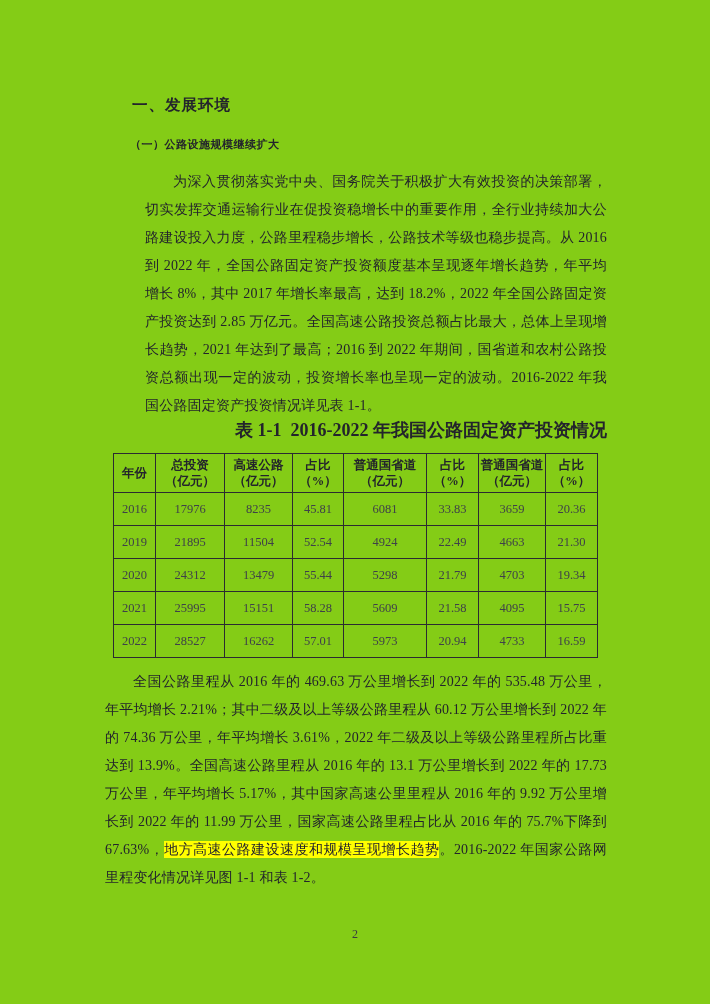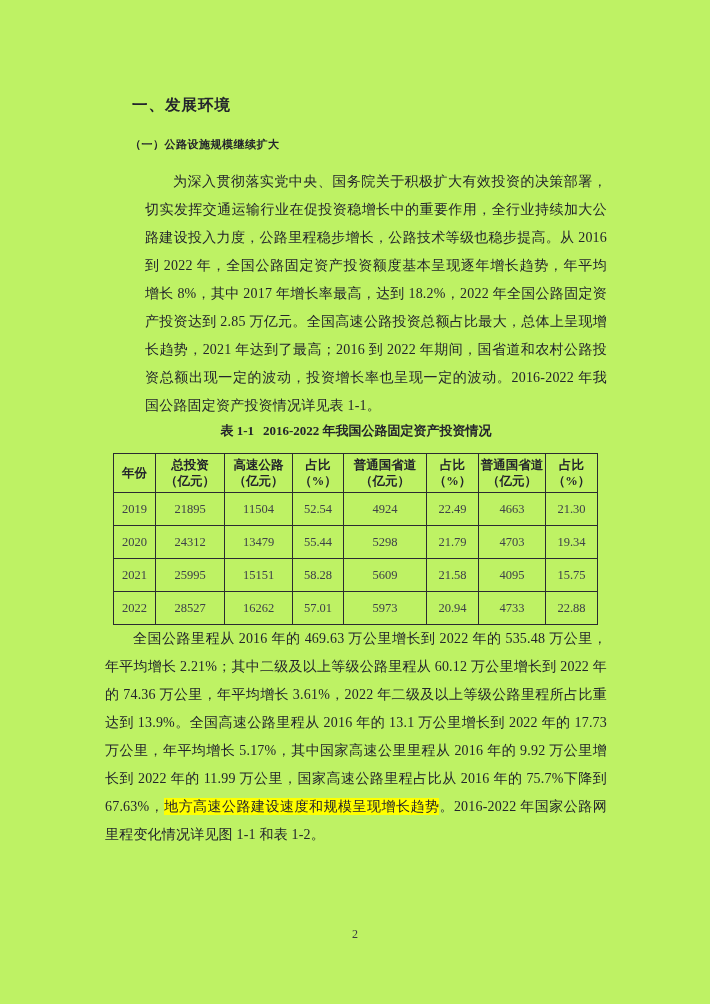--- a/index.html
+++ b/index.html
@@ -1,20 +1,20 @@
 <!DOCTYPE html>
 <html><head>
 <meta charset="utf-8">
 <style>
   * { margin:0; padding:0; box-sizing:border-box; }
   html,body { background:#ffffff; }
   .page {
     position:relative;
     width:710px; height:1004px;
-    background:#bef264;
+    background:#84cc16;
     font-family:"Liberation Serif", serif;
     color:#23242c;
     padding:96px 103px 0 105px;
     overflow:hidden;
   }
   .heading1 {
     font-size:15.5px; font-weight:bold;
     margin-left:27px; line-height:18px;
     letter-spacing:1px;
   }
@@ -22,26 +22,26 @@
     font-size:11px; font-weight:bold;
     margin:21px 0 0 25px; line-height:19px;
     letter-spacing:0.5px;
   }
   .para {
     font-size:14px; line-height:28px;
     text-align:justify; text-indent:2em;
     letter-spacing:0.2px;
   }
   .para-1 { margin-top:14px;margin-left:40px; }
-  .para-2 { margin-top:0; }
+  .para-2 { margin-top:10px; }
   .hl { padding:1px 0; }
   .table-caption {
     margin-top:2px;
-    text-align:center;
-    font-weight:bold; font-size:13px;
+    text-align:right;
+    font-weight:bold; font-size:18px;
     line-height:17px;
   }
   .caption-label { margin-right:9px; }
   table.invest-table {
     width:484px;
     margin:14px 0 0 8px;
     border-collapse:collapse;
     table-layout:fixed;
   }
   .invest-table th, .invest-table td {
@@ -121,20 +121,30 @@
             <div>（亿元）</div>
           </th>
           <th>
             <div>占比</div>
             <div>（%）</div>
           </th>
         </tr>
     </thead>
     <tbody>
         <tr>
+          <td>2016</td>
+          <td>17976</td>
+          <td>8235</td>
+          <td>45.81</td>
+          <td>6081</td>
+          <td>33.83</td>
+          <td>3659</td>
+          <td>20.36</td>
+        </tr>
+        <tr>
           <td>2019</td>
           <td>21895</td>
           <td>11504</td>
           <td>52.54</td>
           <td>4924</td>
           <td>22.49</td>
           <td>4663</td>
           <td>21.30</td>
         </tr>
         <tr>
@@ -158,21 +168,21 @@
           <td>15.75</td>
         </tr>
         <tr>
           <td>2022</td>
           <td>28527</td>
           <td>16262</td>
           <td>57.01</td>
           <td>5973</td>
           <td>20.94</td>
           <td>4733</td>
-          <td>22.88</td>
+          <td>16.59</td>
         </tr>
       </tbody>
   </table>
 
   <p class="para para-2">
     <span>全国公路里程从 2016 年的 469.63 万公里增长到 2022 年的 535.48 万公里，年平均增长 2.21%；其中二级及以上等级公路里程从 60.12 万公里增长到 2022 年的 74.36 万公里，年平均增长 3.61%，2022 年二级及以上等级公路里程所占比重达到 13.9%。全国高速公路里程从 2016 年的 13.1 万公里增长到 2022 年的 17.73 万公里，年平均增长 5.17%，其中国家高速公里里程从 2016 年的 9.92 万公里增长到 2022 年的 11.99 万公里，国家高速公路里程占比从 2016 年的 75.7%下降到 67.63%，</span><span class="hl" style="background: rgb(255, 255, 0);">地方高速公路建设速度和规模呈现增长趋势</span><span>。2016-2022 年国家公路网里程变化情况详见图 1-1 和表 1-2。</span>
   </p>
 
   <div class="page-number">2</div>
 

